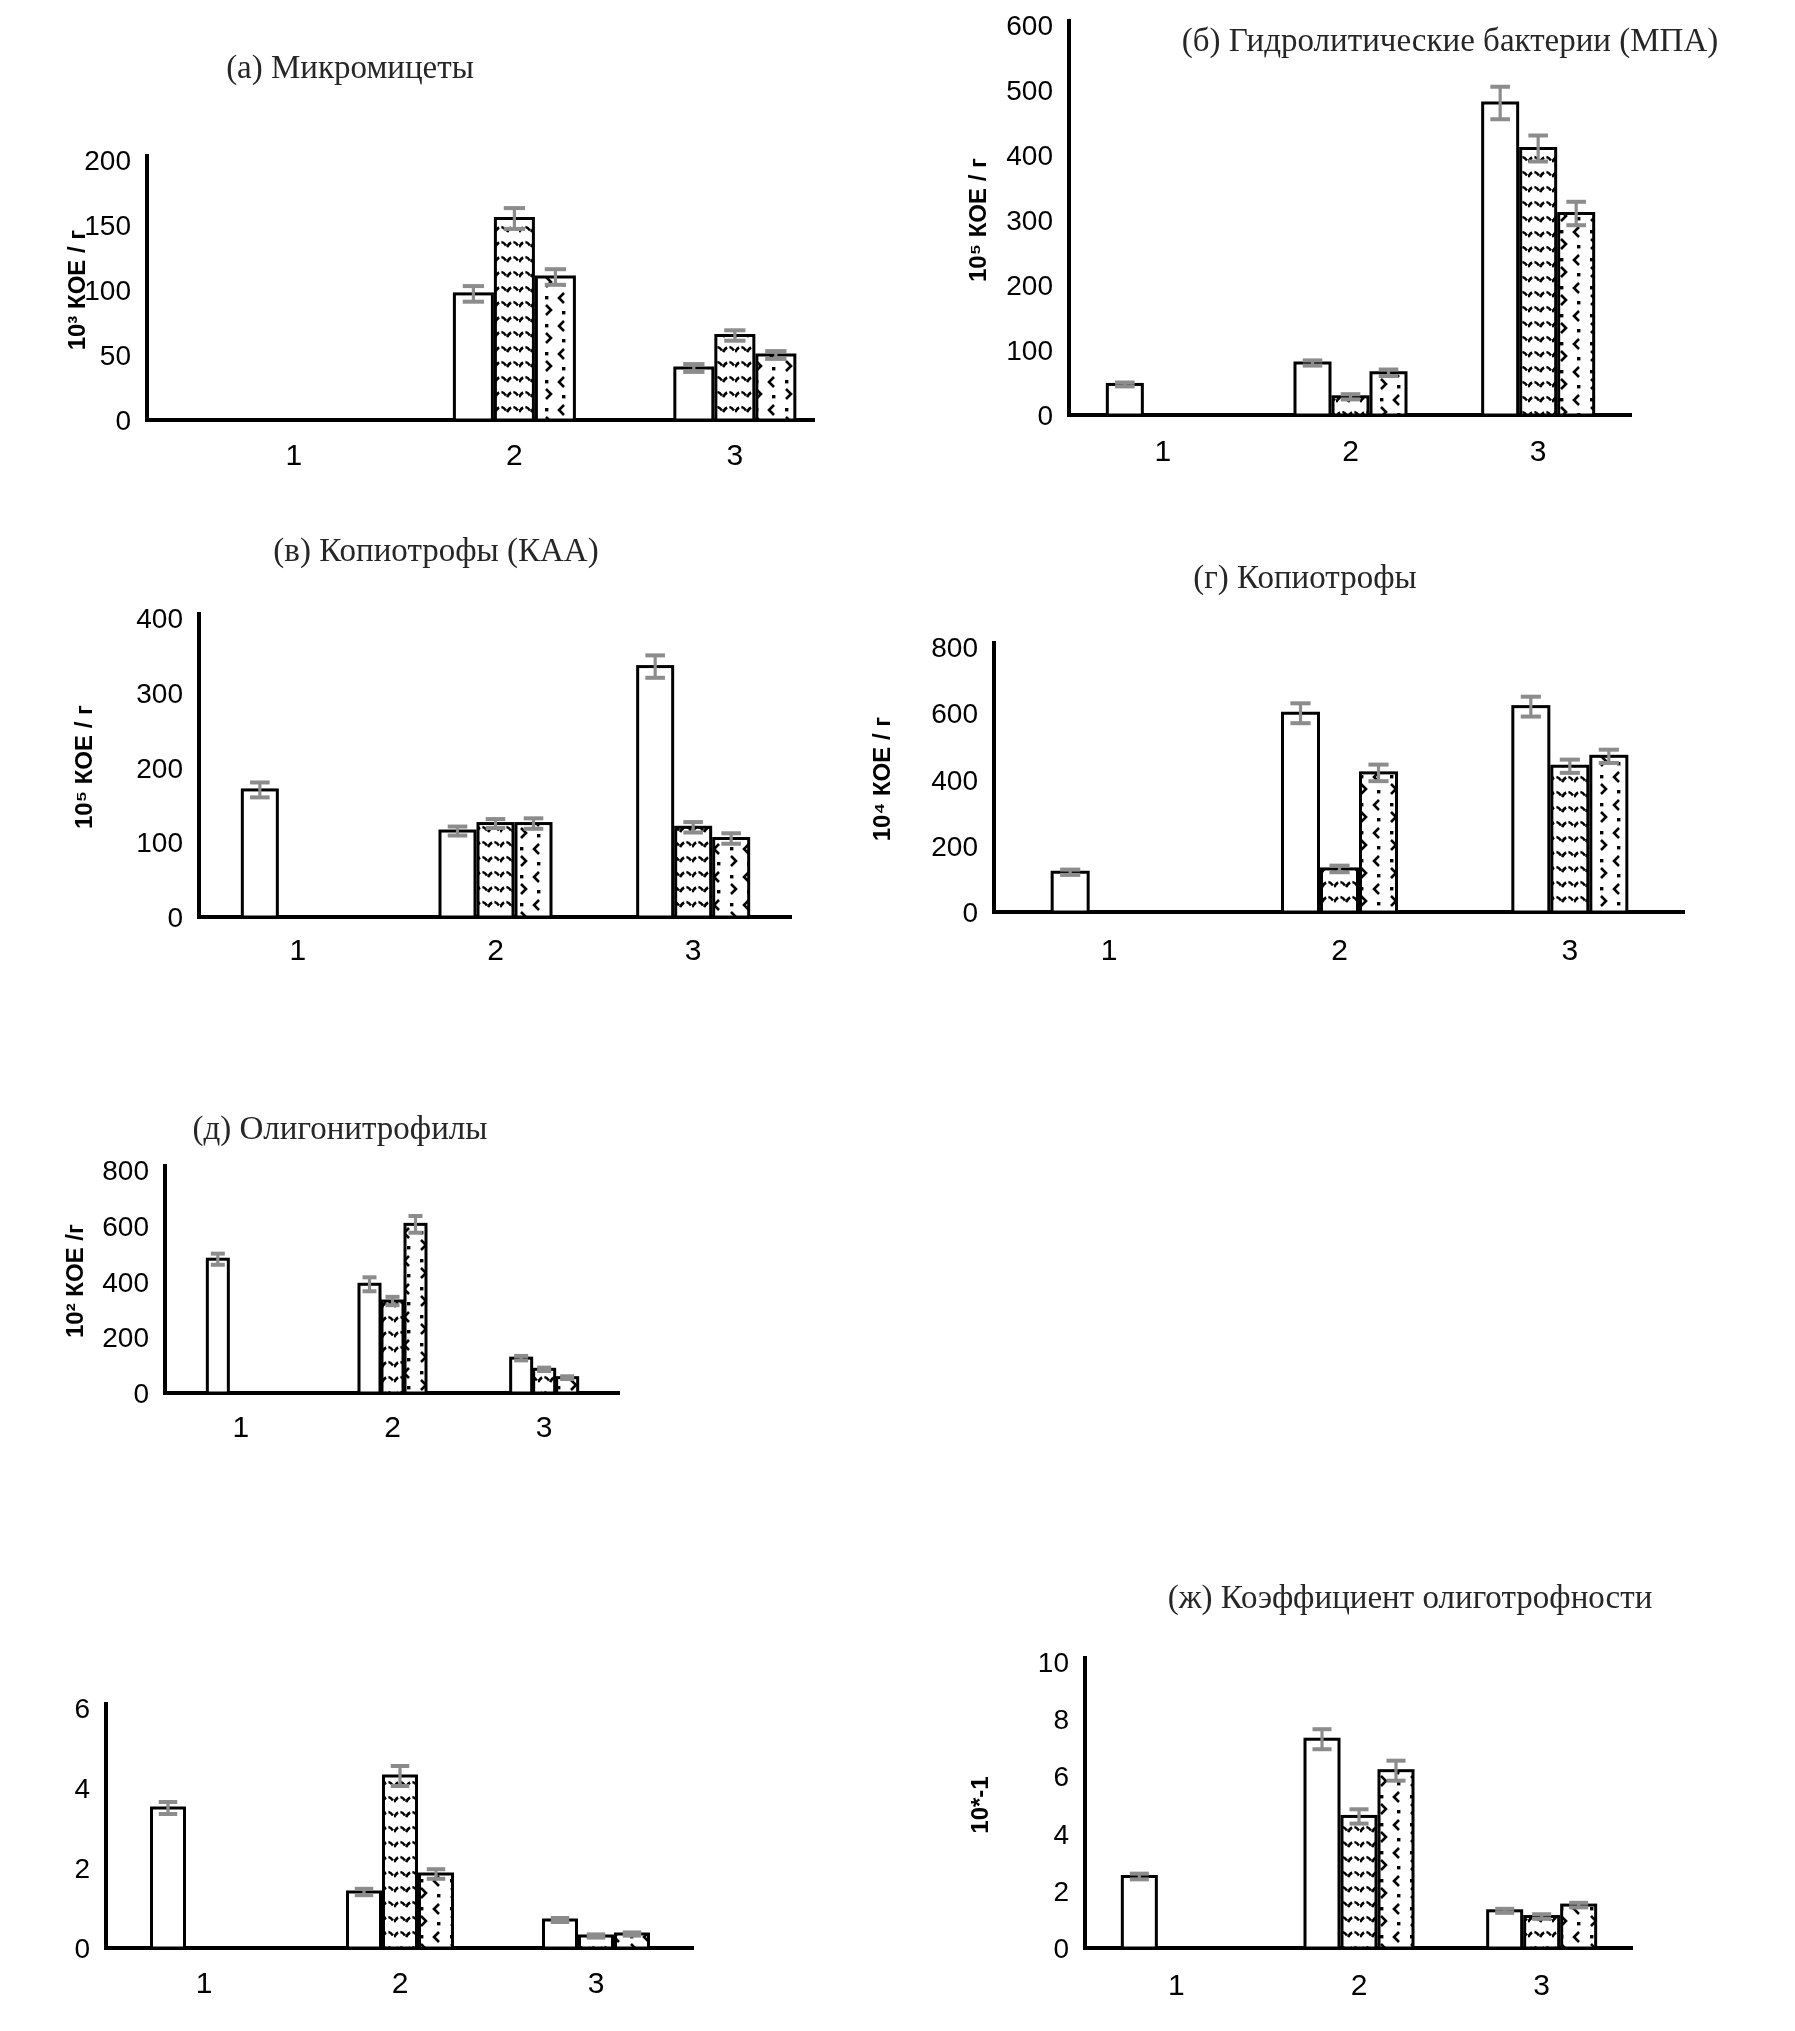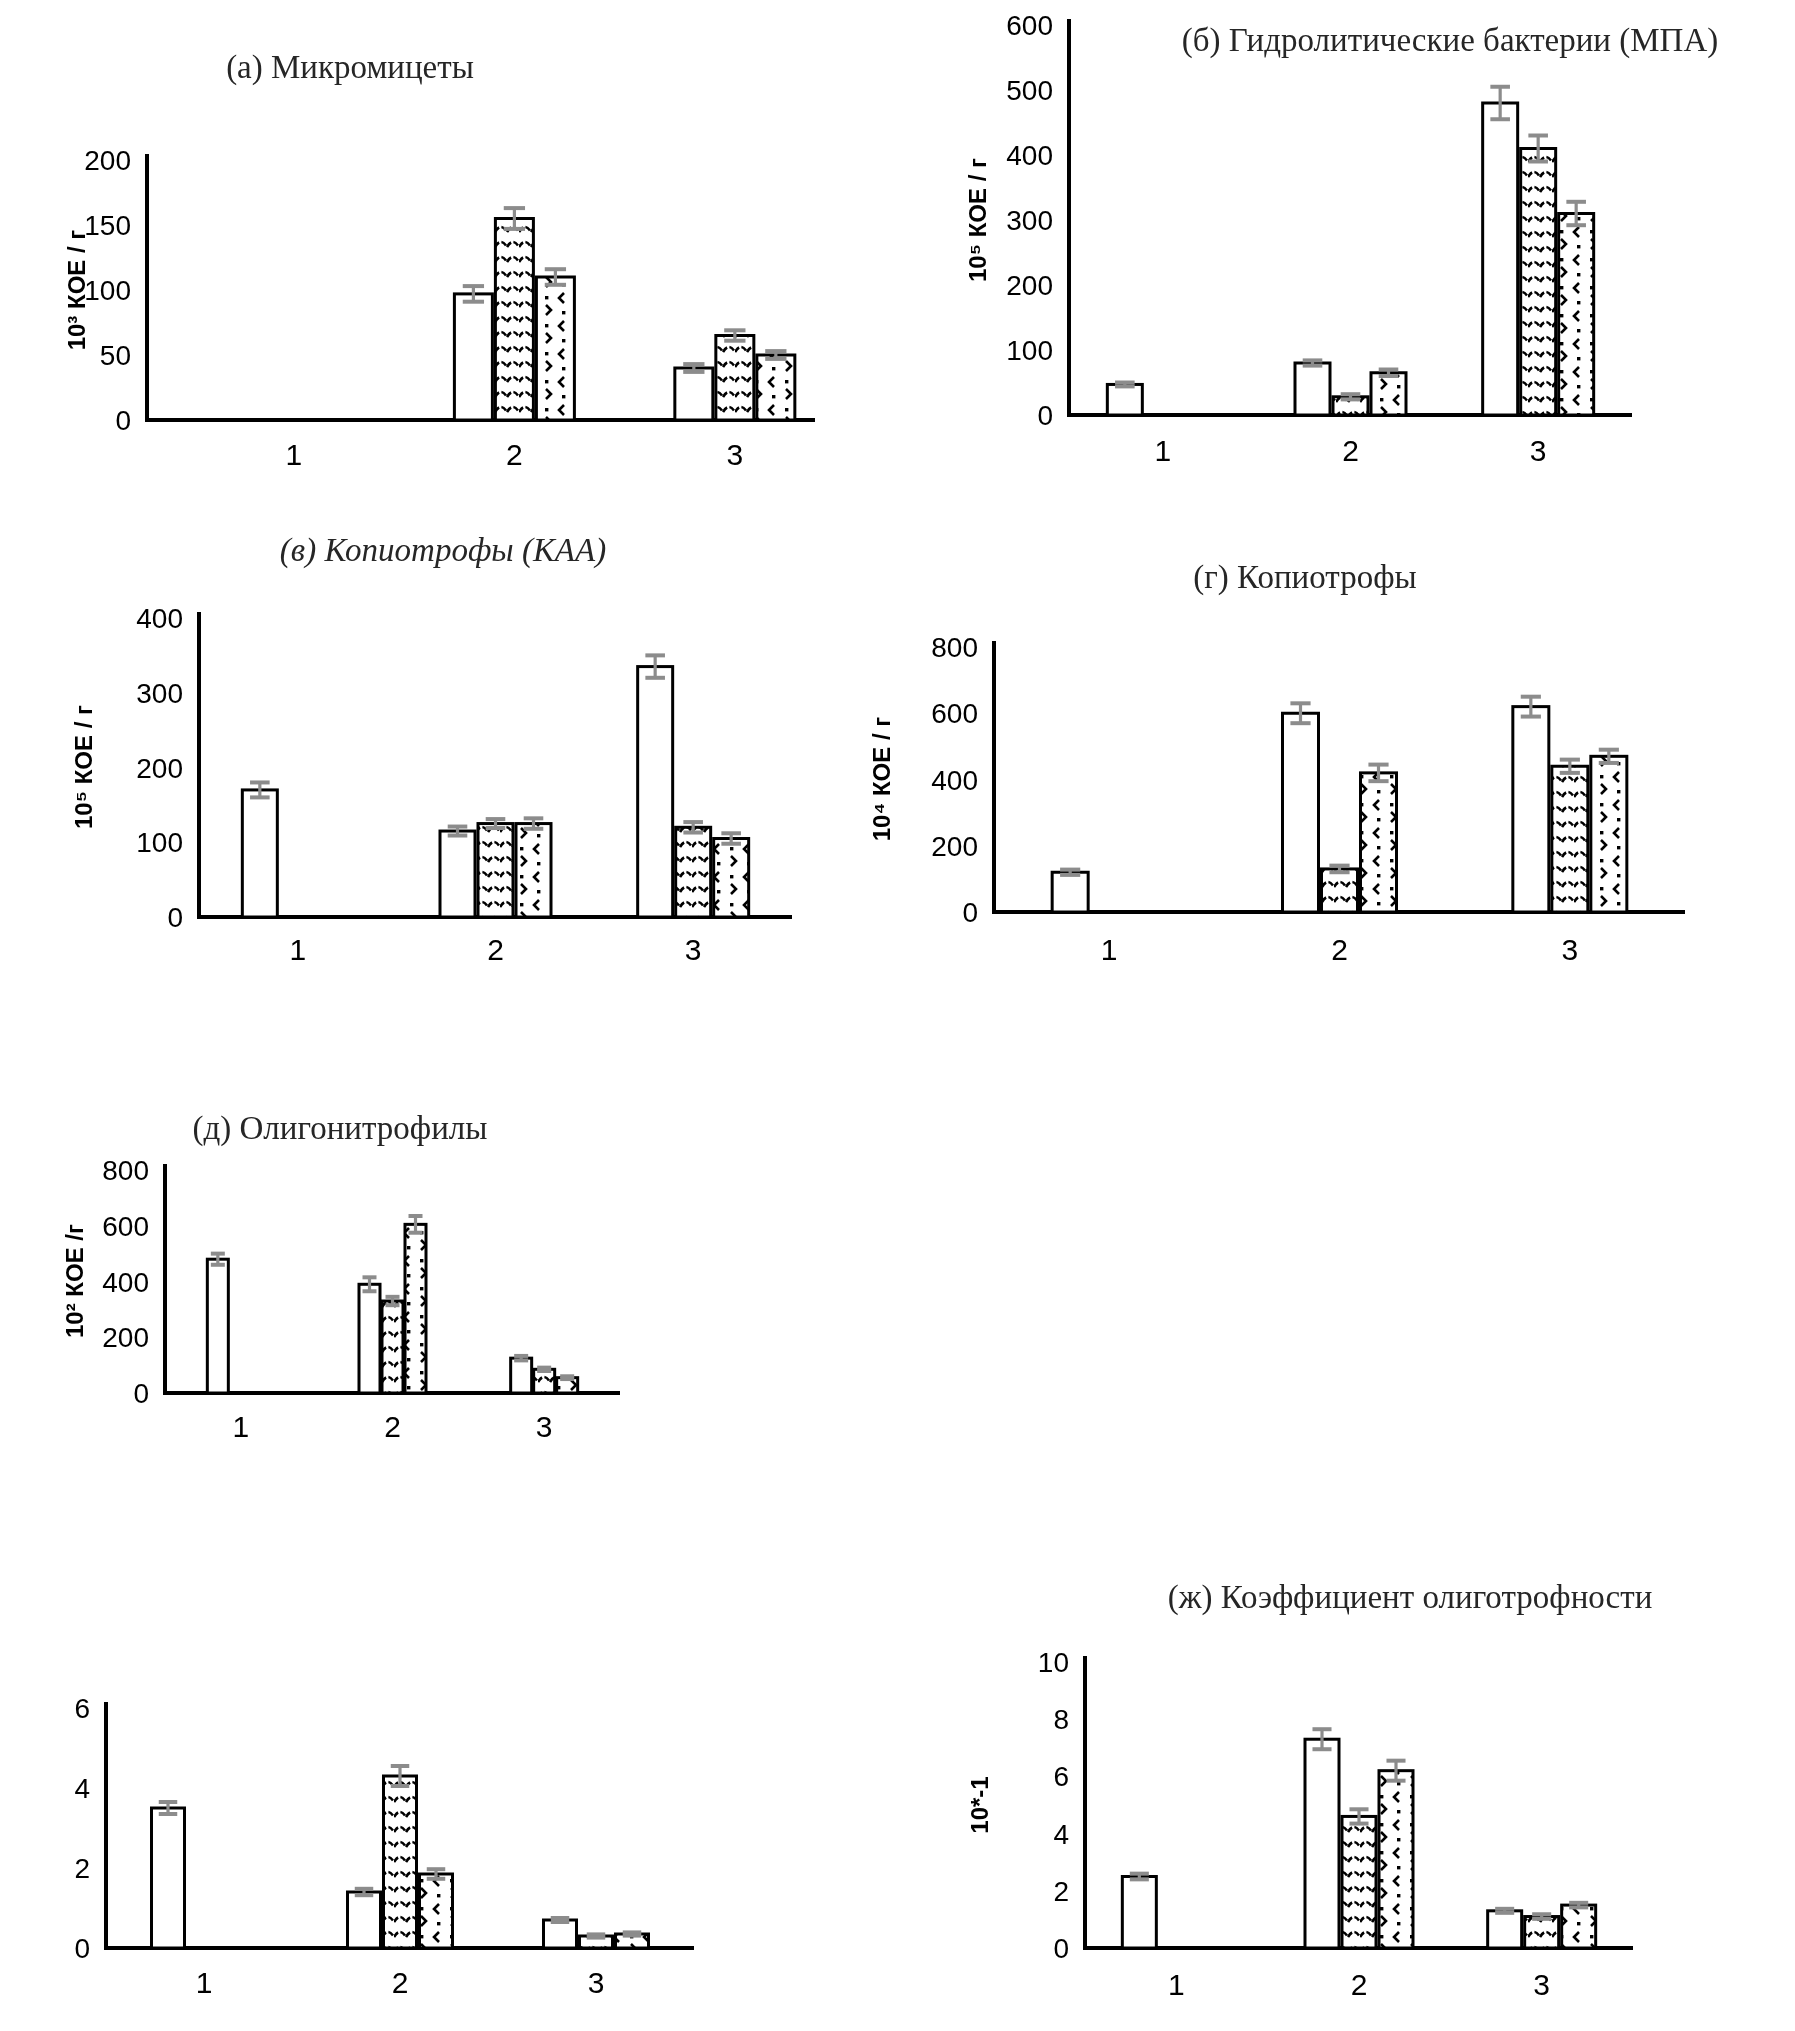--- a/index.html
+++ b/index.html
@@ -223,21 +223,21 @@
           <line x1="503.7" y1="313.33" x2="523.3" y2="313.33" stroke="#8c8c8c" stroke-width="4"></line>
           <line x1="503.7" y1="323.795" x2="523.3" y2="323.795" stroke="#8c8c8c" stroke-width="4"></line>
         </g>
         <rect x="693.6666666666667" y="333.5125" width="35" height="78.48750000000001" fill="url(#dots-v)" stroke="#000000" stroke-width="3"></rect>
         <g>
           <line x1="711.1666666666667" y1="328.28" x2="711.1666666666667" y2="338.745" stroke="#8c8c8c" stroke-width="3.2"></line>
           <line x1="701.3666666666668" y1="328.28" x2="720.9666666666667" y2="328.28" stroke="#8c8c8c" stroke-width="4"></line>
           <line x1="701.3666666666668" y1="338.745" x2="720.9666666666667" y2="338.745" stroke="#8c8c8c" stroke-width="4"></line>
         </g>
       </svg>
-    <div class="chart-title" style="left:13px;top:23px;font-style:italic;">(в) Копиотрофы (КАА)</div>
+    <div class="chart-title" style="left:6px;top:23px;">(в) Копиотрофы (КАА)</div>
     <div class="ylabel" style="left:-86px;top:245px;">10⁵ КОЕ / г</div>
   </div>
 
   <div class="chart" style="left:830px;top:545px;width:950px;height:475px;">
     <svg width="950" height="475" viewBox="0 0 950 475">
         <defs>
           <pattern id="wave-g" width="24" height="15" patternUnits="userSpaceOnUse">
             <rect width="24" height="15" fill="#fff"></rect>
             <path d="M0 12 Q6 2 12 12" fill="none" stroke="#000000" stroke-width="2.6" stroke-dasharray="6 2.5"></path>
             <path d="M12 12 Q18 2 24 12" fill="none" stroke="#000000" stroke-width="2.6" stroke-dasharray="6 2.5"></path>

